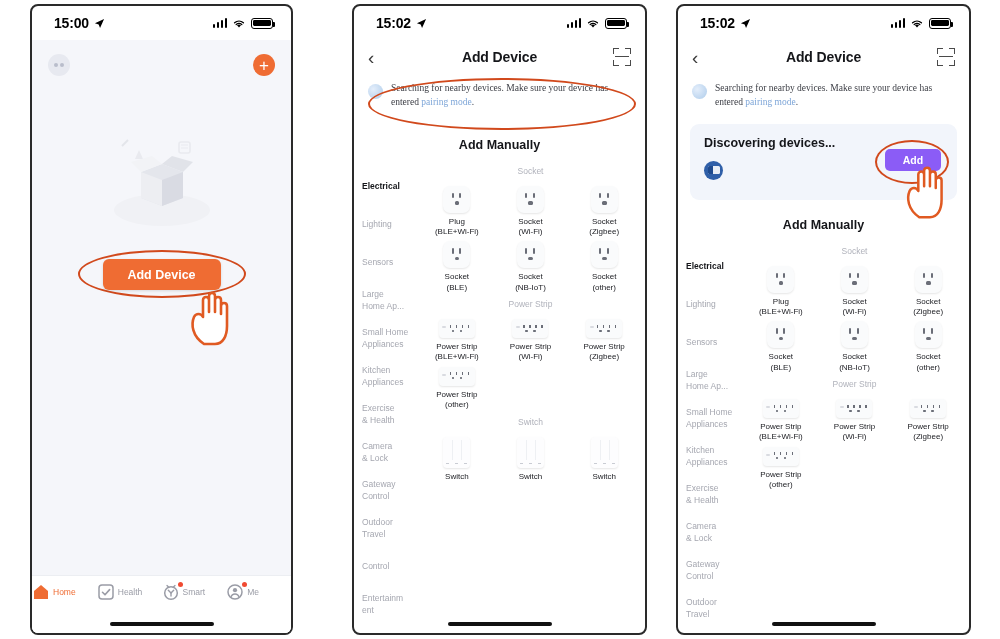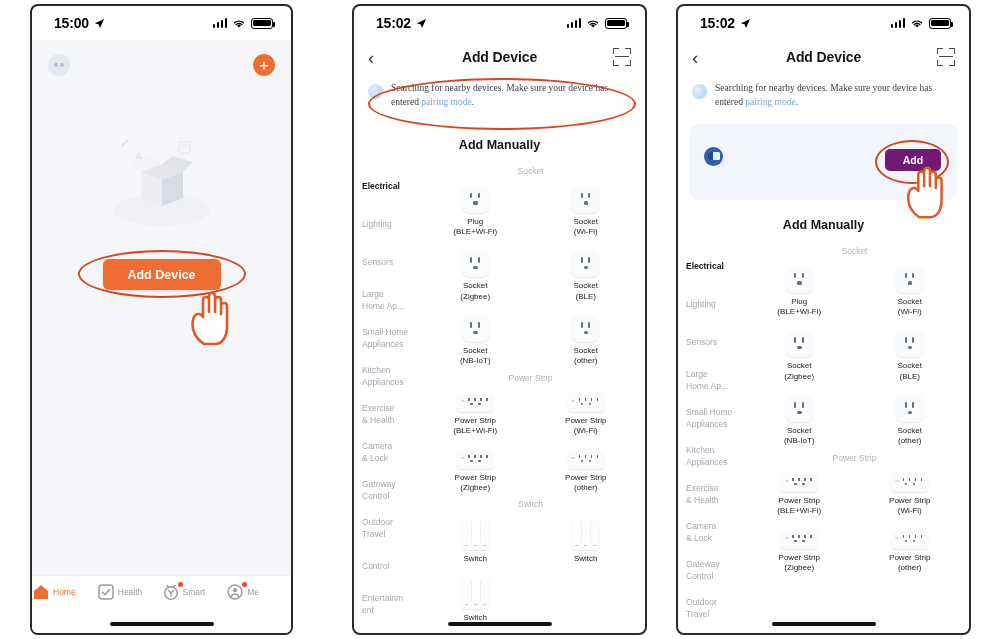--- a/index.html
+++ b/index.html
@@ -110,36 +110,36 @@
   .discover-card{ margin:4px 12px 0 12px; background:#f2f5fb; border-radius:9px;
                   padding:12px 14px 14px 14px; position:relative; height:76px;}
   .discover-card h3{ font-size:12.5px; font-weight:700; color:#15161a; }
   .dev-icon{ margin-top:11px; width:19px; height:19px; border-radius:50%;
              background:#2f5fa8; position:relative; overflow:hidden; }
   .dev-icon::before{content:"";position:absolute;left:3.5px;top:5.5px;width:12px;height:8px;
                     background:#e9eef6;border-radius:1.5px;}
   .dev-icon::after{content:"";position:absolute;left:3.5px;top:5.5px;width:5.5px;height:8px;
                    background:#1f4a8d;border-radius:1.5px 0 0 1.5px;}
   .add-btn{ position:absolute; right:16px; top:25px; width:56px; height:22px; border-radius:5px;
-            background:#701a75; color:#fff; font-size:10.5px; font-weight:600;
+            background:#8b5cf6; color:#fff; font-size:10.5px; font-weight:600;
             display:flex; align-items:center; justify-content:center; }
   #ell3 { right:8px; top:16px; width:74px; height:44px; position:absolute;}
 
   .add-manually{ text-align:center; font-size:12.5px; font-weight:700; color:#15161a;
                  padding:18px 0 6px 0; }
 
   
   .catalog{ display:flex; height:100%; }
   .cats{ width:62px; flex:0 0 auto; padding-top:10px; }
   .cat{ font-size:8.5px; line-height:1.35; color:#a5a7b0; padding:0 6px 0 8px;
         height:38px; display:flex; align-items:center; }
   .cat.active{ color:#15161a; font-weight:700; }
   .grid-col{ flex:1; padding:2px 4px 0 4px; }
   .grp-title{ text-align:center; font-size:8.5px; color:#b0b2bb; margin:6px 0 10px 0; }
-  .grid{ display:grid; grid-template-columns:repeat(2,1fr); row-gap:13px; }
+  .grid{ display:grid; grid-template-columns:repeat(3,1fr); row-gap:4px; }
   .cell{ display:flex; flex-direction:column; align-items:center; }
   .cell .cap{ margin-top:4px; font-size:8px; line-height:1.3; color:#1a1b20; text-align:center; }
 
   
   .g-socket{ width:27px;height:27px;border-radius:7px;background:#fafbfc;
              box-shadow:0 1px 2px rgba(0,0,0,.10); position:relative; }
   .g-socket .p1,.g-socket .p2{position:absolute;top:7px;width:2px;height:5.5px;background:#6b6e78;border-radius:1px;}
   .g-socket .p1{left:8.5px;} .g-socket .p2{left:16px;}
   .g-socket .p3{position:absolute;top:15.5px;left:11.5px;width:4.5px;height:3.5px;background:#6b6e78;border-radius:1.5px;}
 
@@ -518,20 +518,21 @@
             <span class="mid"></span>
         </div>
       </div>
 
       <div class="searching">
         <span class="radar"></span>
         <p><span>Searching for nearby devices. Make sure your device has entered </span><a>pairing mode</a><span>.</span></p>
       </div>
 
       <div class="discover-card">
+        <h3>Discovering devices...</h3>
         <div class="dev-icon"></div>
         <div class="ellipse" id="ell3"></div>
         <div class="add-btn">Add</div>
         <svg class="hand" style="left:206px; top:34px;" width="64" height="66" viewBox="0 0 66 66">
           <path d="M24 60 C12 52 11 40 14 33 c2-4 7-4 9 0 V16 c0-4 6-4 6 0 v12 V12 c0-4 6-4 6 0 v16 V16 c0-4 6-4 6 0 v14 v-8 c0-4 6-4 6 0 v20 c0 10-4 18-12 18 z" fill="#fff" stroke="#e05a22" stroke-width="2.6" stroke-linejoin="round"></path>
         </svg>
       </div>
 
       <div class="add-manually">Add Manually</div>
 

